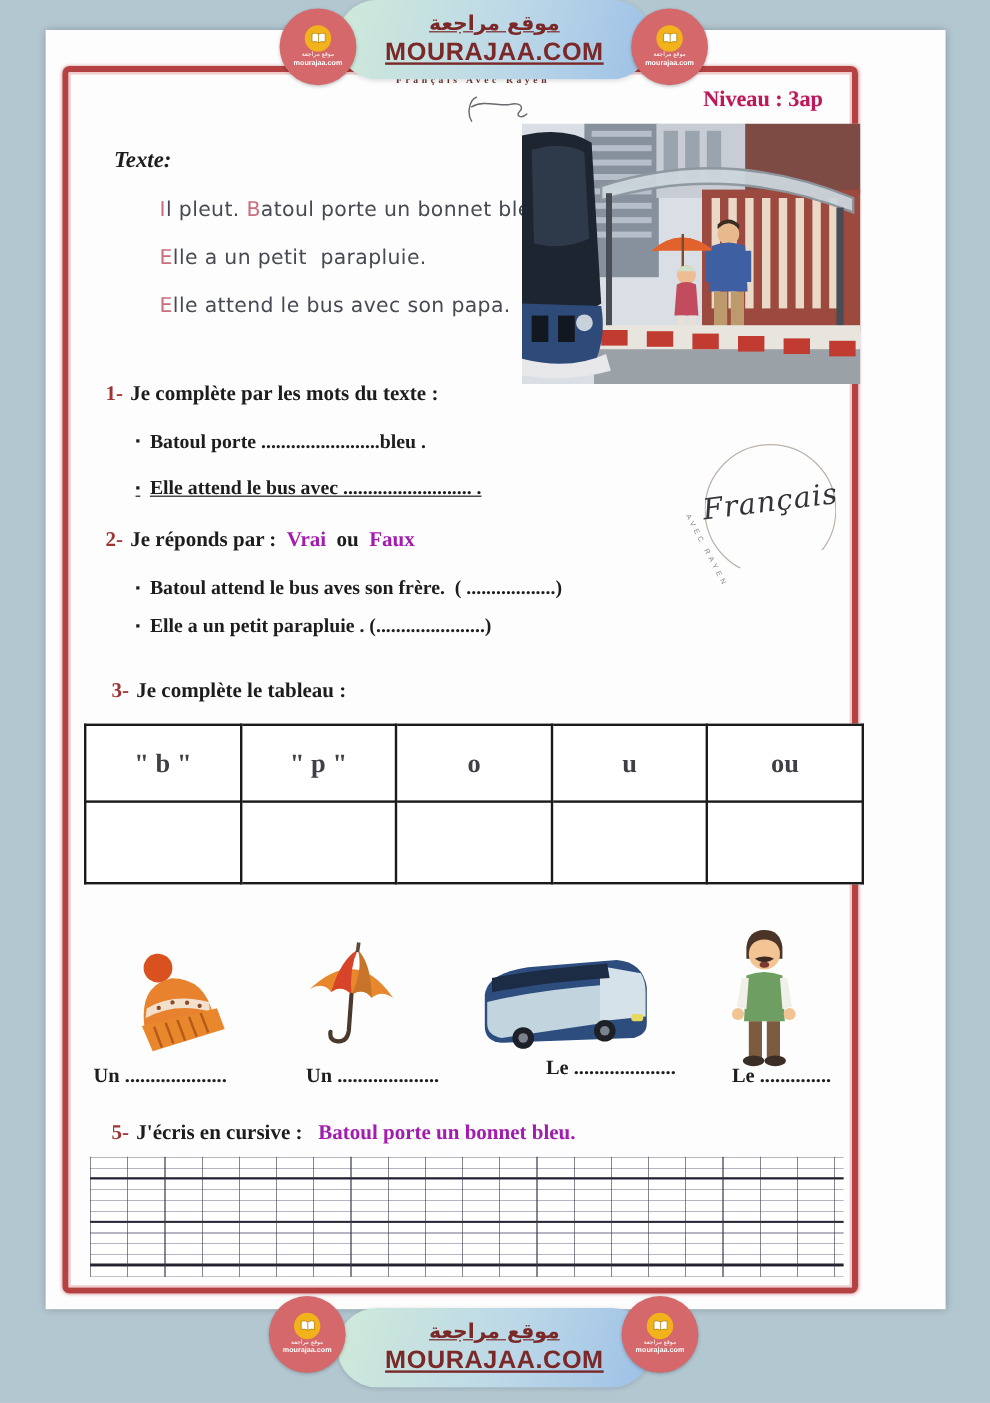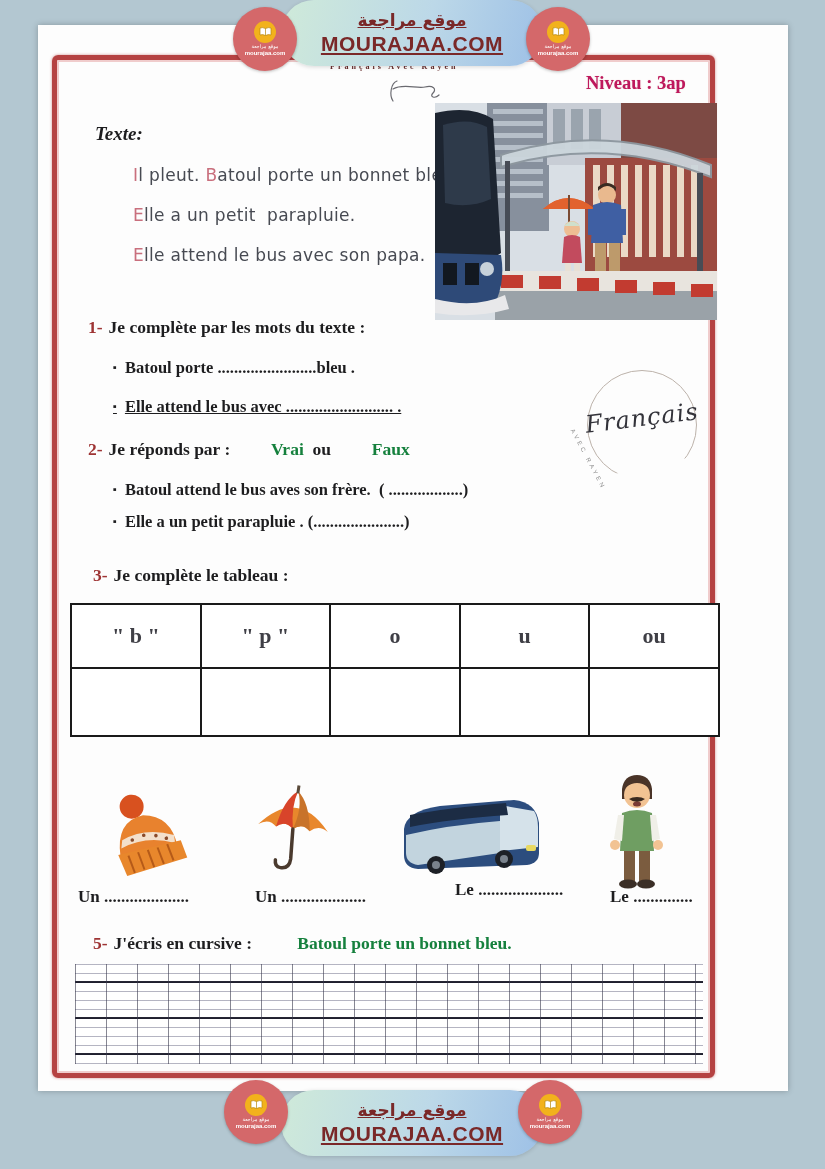--- a/index.html
+++ b/index.html
@@ -21,21 +21,21 @@
   .badge .t2{font-family:"Liberation Sans",sans-serif;font-size:6px;font-weight:bold;color:#ffffff;line-height:1.2;}
 
   
   .serifb{font-family:"Liberation Serif",serif;font-weight:bold;color:#1d1d1f;}
   .qnum{color:#9e3434;font-weight:bold;margin-right:6px;}
   .qtitle{font-size:17.5px;white-space:pre-wrap;}
   .qitem{font-size:16.5px;white-space:pre-wrap;}
   .bullet{font-size:11px;margin-right:8px;position:relative;top:-2px;}
   .hand{font-family:"DejaVu Sans",sans-serif;font-size:17px;color:#474a52;letter-spacing:.3px;white-space:pre-wrap;}
   .hand .lead{color:#c96f7d;}
-  .red-text{color:#15803d;margin-left:32px;}
+  .red-text{color:#a21caf;}
   .name-row{left:50px;top:50px;font-size:17.5px;}
   .brand-line{left:292px;top:37px;font-family:"Liberation Serif",serif;font-size:8px;font-weight:bold;letter-spacing:3px;color:#6a3030;}
   .level{left:548px;top:48px;font-size:18.5px;color:#be185d;text-shadow:0 0 1px rgba(178,52,52,.35);}
   .texte-h{left:57px;top:98px;font-size:19px;font-style:italic;}
 
   
   .ph-table{position:absolute;left:32px;top:578px;width:650px;border-collapse:collapse;table-layout:fixed;background:#fff;}
   .ph-table th,.ph-table td{border:2.5px solid #1a1a1a;}
   .ph-table th{height:60px;font-family:"Liberation Serif",serif;font-weight:bold;font-size:22px;color:#3f3f46;}
   .ph-table td{height:64px;}

